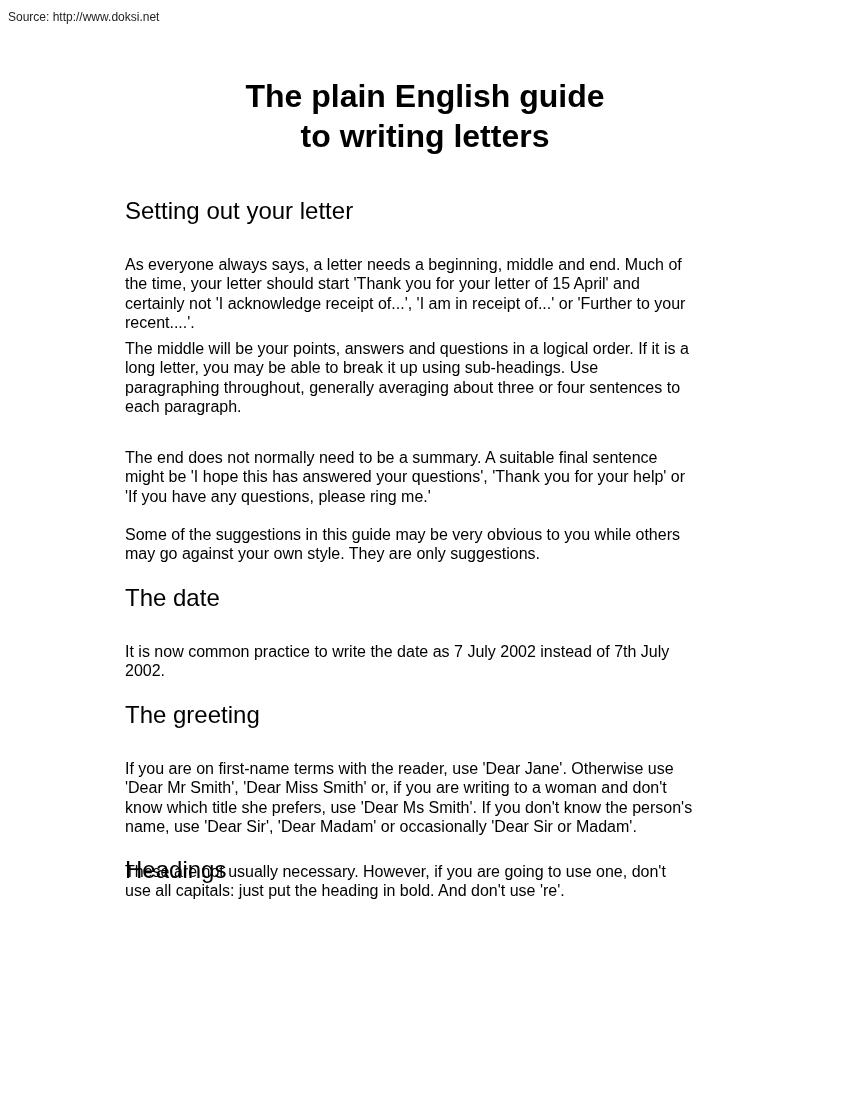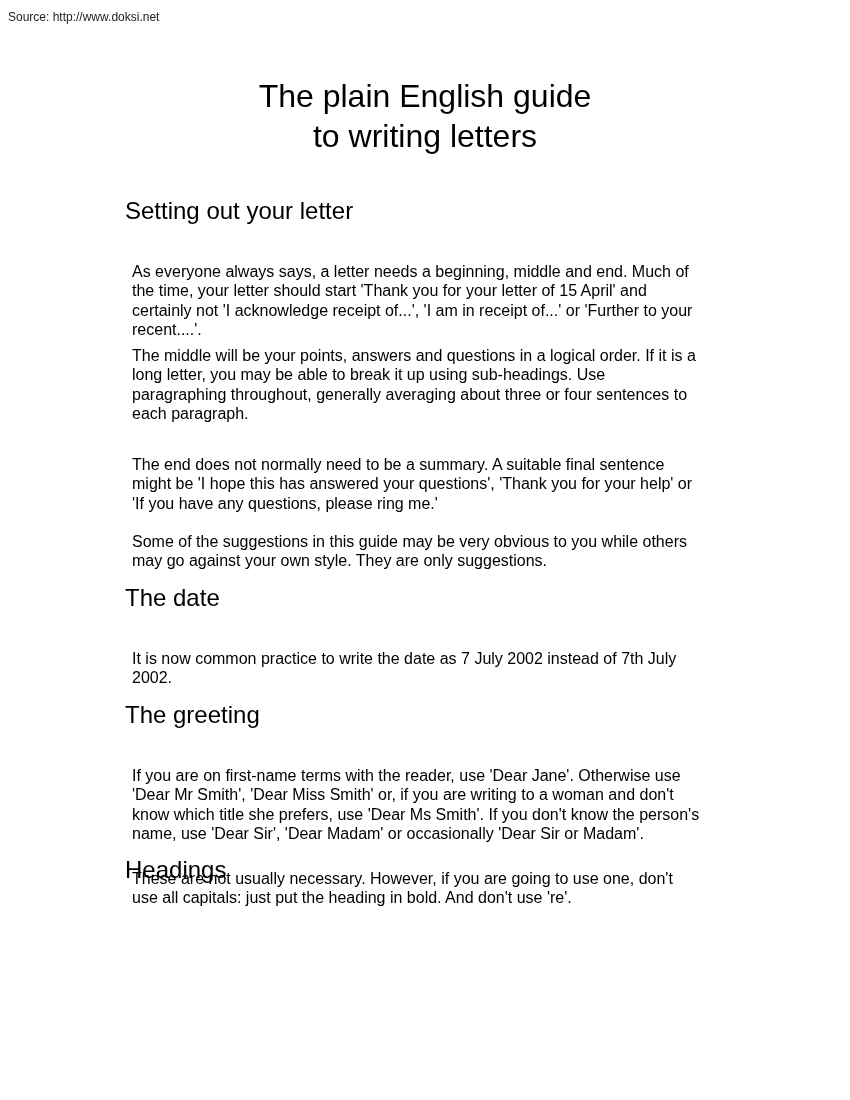--- a/index.html
+++ b/index.html
@@ -6,28 +6,28 @@
     body {
       width: 850px; height: 1100px; position: relative; overflow: hidden;
       font-family: "Liberation Sans", sans-serif; color: #000;
     }
     .source {
       position: absolute; left: 8px; top: 10px;
       font-size: 12px; color: #222;
     }
     .title {
       position: absolute; left: 0; top: 76px; width: 850px;
-      text-align: center; font-weight: normal; font-size: 32px; line-height: 40px;
+      text-align: center; font-weight: bold; font-size: 32px; line-height: 40px;
     }
     h2 {
       position: absolute; left: 125px; margin: 0;
       font-size: 24px; font-weight: normal; line-height: 28px;
     }
     p {
-      position: absolute; left: 125px; width: 600px; margin: 7px;
+      position: absolute; left: 125px; width: 600px; margin: 0;
       font-size: 16px; line-height: 19.3px; white-space: pre-line;
     }
   </style>
 </head>
 <body>
 
 <div class="source">Source: http://www.doksi.net</div>
 
 <div class="title">
   <div>The plain English guide</div>

